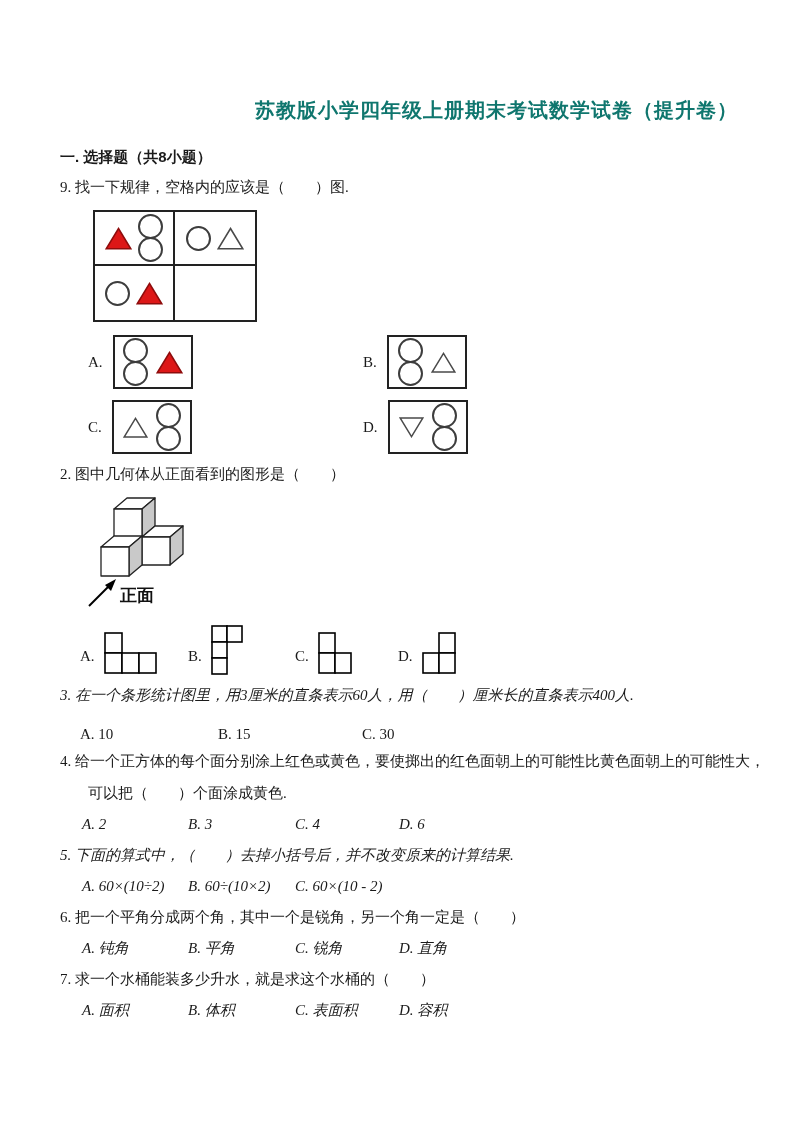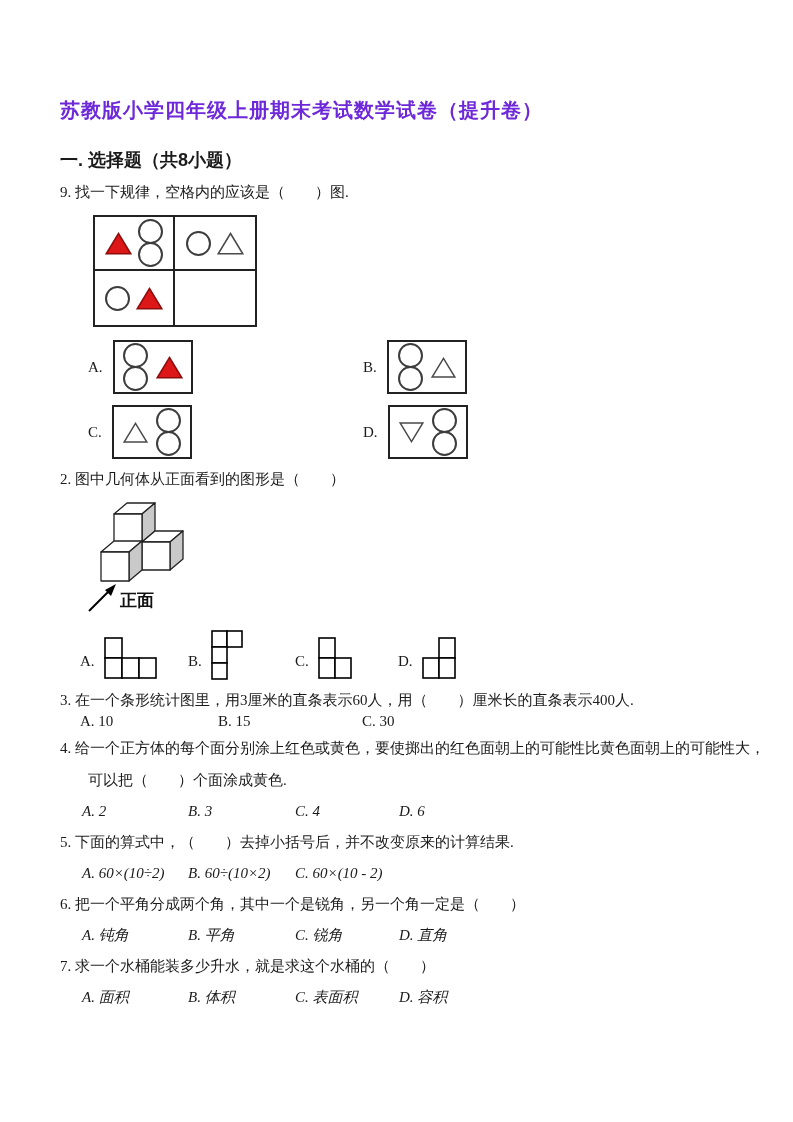--- a/index.html
+++ b/index.html
@@ -4,26 +4,26 @@
 <style>
   html,body{margin:0;padding:0;background:#ffffff;}
   .page{
     width:793px;height:1122px;box-sizing:border-box;
     padding:97px 55px 30px 60px;background:#fff;
     font-family:"Liberation Serif","DejaVu Serif",serif;
     font-size:15px;color:#1a1a1a;overflow:hidden;
   }
   .title{
     font-family:"Liberation Sans","DejaVu Sans",sans-serif;
-    font-size:20px;font-weight:bold;text-align:left;margin:0;
-    white-space:nowrap;letter-spacing:1px;color:#6d28d9;
+    font-size:20px;font-weight:bold;text-align:right;margin:0;
+    white-space:nowrap;letter-spacing:1px;color:#0f766e;
   }
   .section{
     font-family:"Liberation Sans","DejaVu Sans",sans-serif;
-    font-weight:bold;font-size:18px;margin-top:24px;white-space:nowrap;
+    font-weight:bold;font-size:15px;margin-top:24px;white-space:nowrap;
   }
   .qtext{margin:10px 0 0 0;line-height:21px;white-space:nowrap;}
   .q4line2{display:block;margin:11px 0 0 28px;}
 
   
   .pattern-grid{
     margin:12px 0 0 33px;width:160px;border:2px solid #222;
     display:grid;grid-template-columns:80px 80px;grid-template-rows:54px 54px;
     box-sizing:content-box;
   }
@@ -49,24 +49,24 @@
 
   
   .cube-wrap{margin:10px 0 12px 25px;height:118px;}
   .q2-opt-row{display:flex;align-items:flex-end;margin:6px 0 0 20px;}
   .q2opt{display:flex;align-items:flex-end;gap:9px;}
   .q2opt.c1{width:108px;}.q2opt.c2{width:107px;}.q2opt.c3{width:103px;}
   .q2opt .opt-letter{margin-bottom:10px;}
 
   
   .optrow3{display:grid;grid-template-columns:138px 144px auto;
-    margin:0 0 0 20px;white-space:nowrap;line-height:21px;}
+    margin:18px 0 0 20px;white-space:nowrap;line-height:21px;}
   .optrow4{display:grid;grid-template-columns:106px 107px 104px auto;
     margin:10px 0 0 22px;white-space:nowrap;line-height:21px;font-style:italic;}
-  .mt12{}
+  .mt12{font-style:italic;}
   .q4p{margin-top:6px;}
   svg{display:block;}
   .tri-svg{flex:none;}
 </style>
 </head>
 <body>
 
 <div class="page">
 
   <h1 class="title">苏教版小学四年级上册期末考试数学试卷（提升卷）</h1>

